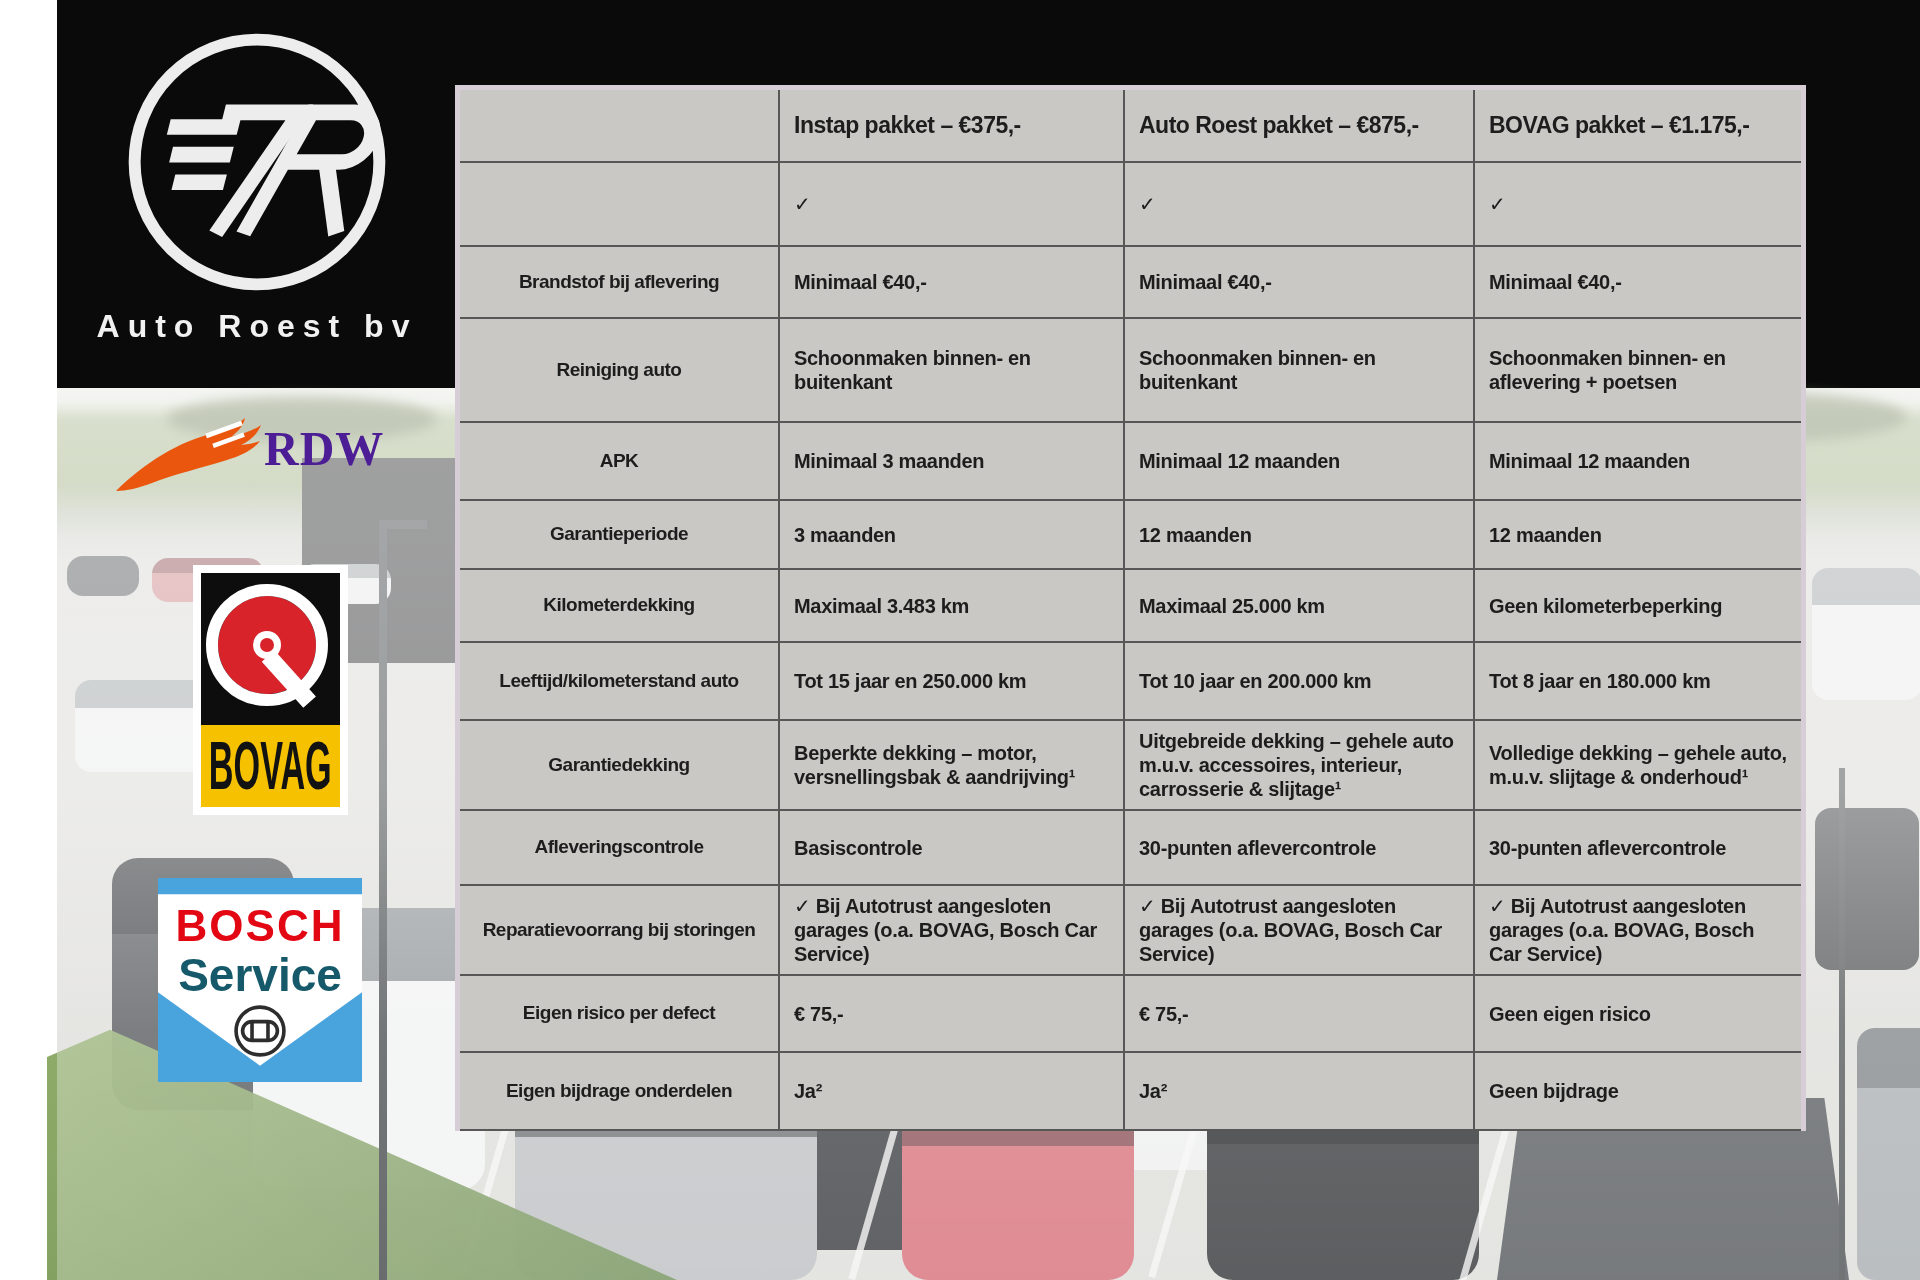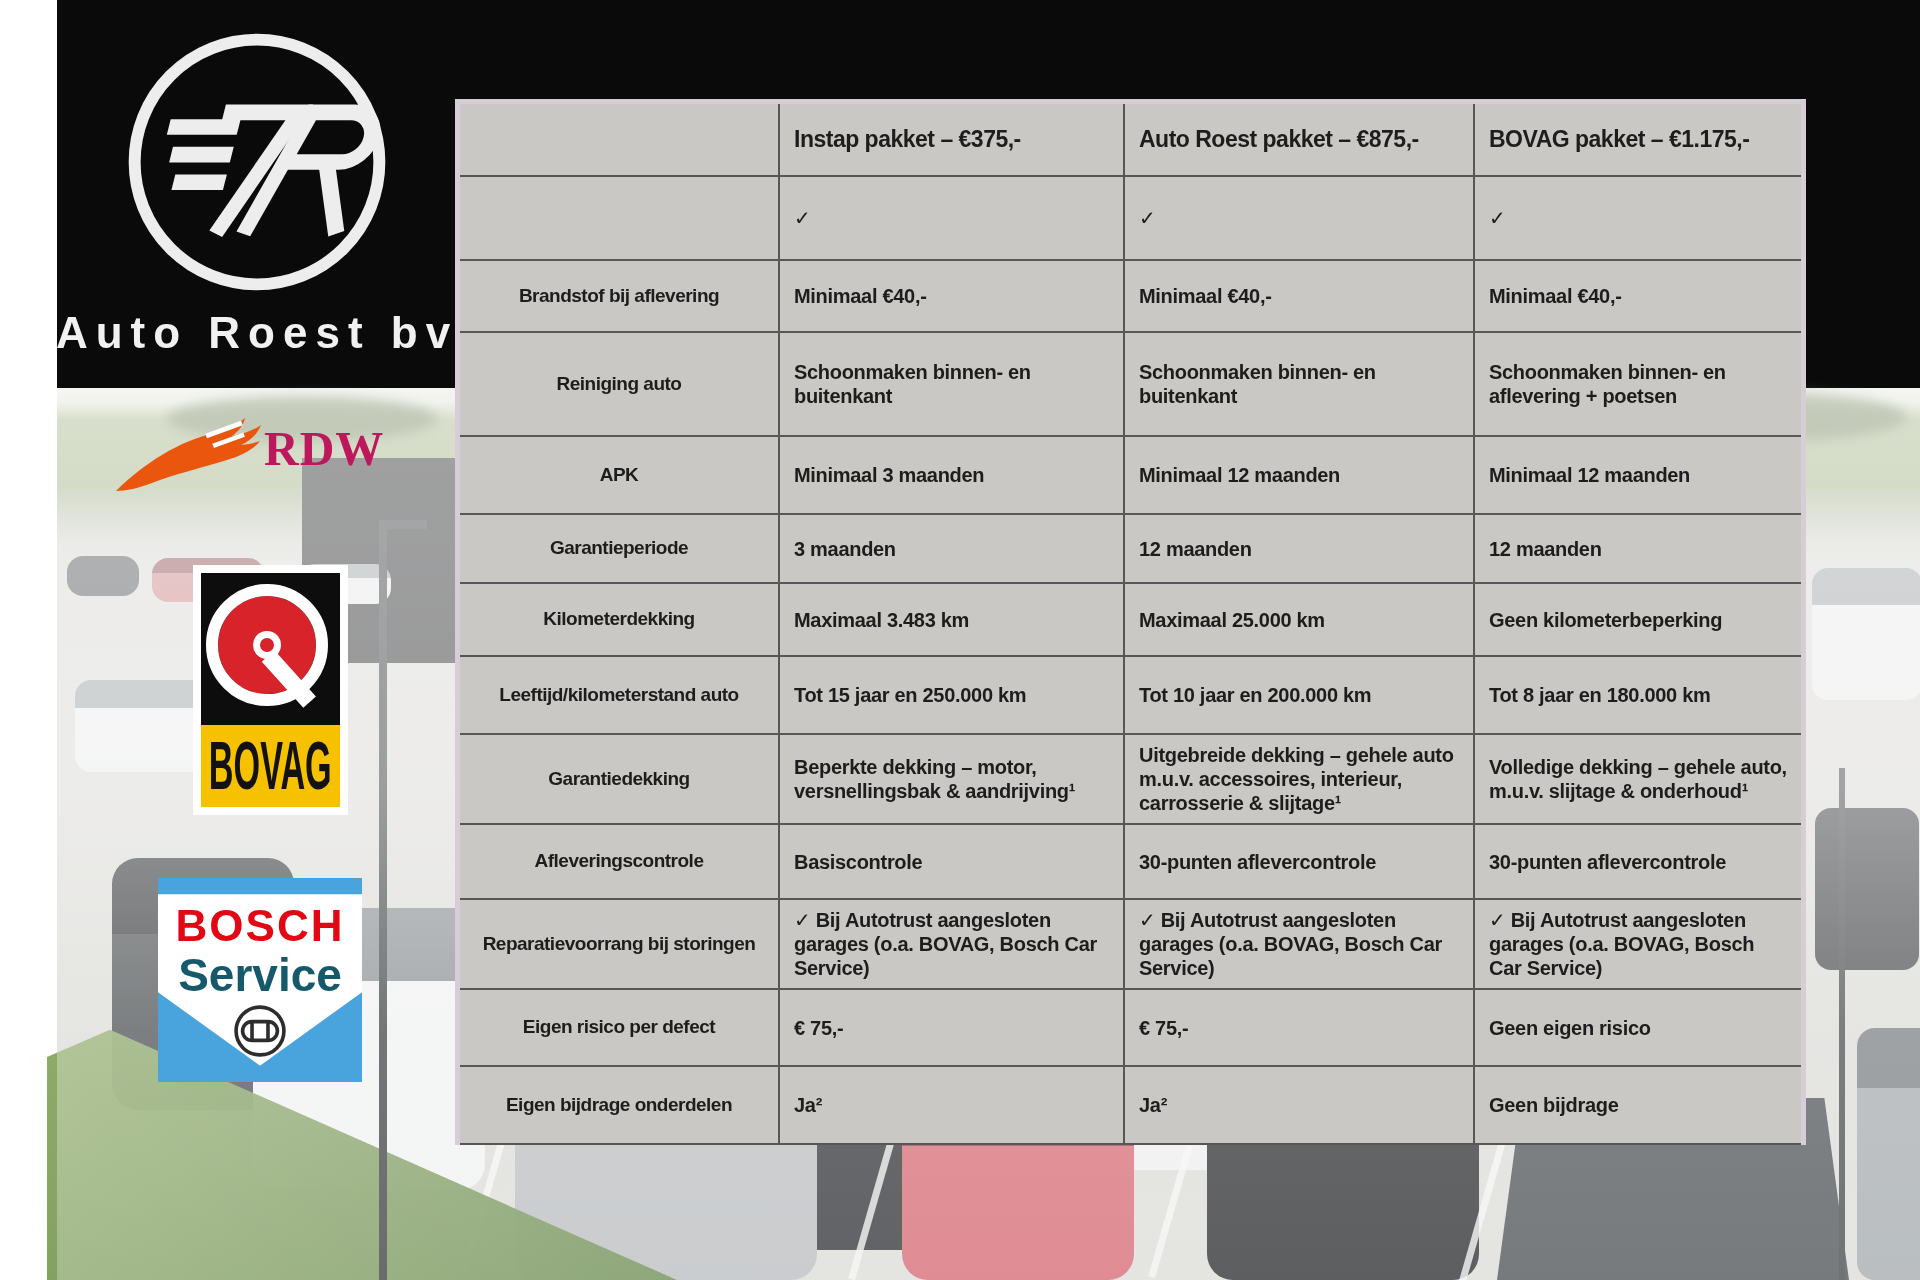--- a/index.html
+++ b/index.html
@@ -54,48 +54,48 @@
          background:linear-gradient(135deg,#8aa863,#5f8243);
          clip-path:polygon(0 18%,10% 8%,100% 100%,0 100%);}
   .wash{left:0;top:0;width:100%;height:100%;
         background:linear-gradient(180deg,rgba(255,255,255,.58) 0%,rgba(255,255,255,.52) 45%,
                    rgba(255,255,255,.33) 72%,rgba(255,255,255,.28) 100%);}
 
   
   .logo-ar{position:absolute;left:57px;top:0;width:400px;height:388px;display:flex;
            flex-direction:column;align-items:center;}
   .ar-mono{margin-top:24px;width:276px;height:276px;}
-  .ar-name{margin-top:8px;color:#f1f1f1;font-size:44px;font-weight:700;letter-spacing:8px;white-space:nowrap;}
+  .ar-name{margin-top:8px;color:#f1f1f1;font-size:32px;font-weight:700;letter-spacing:8px;white-space:nowrap;}
 
   
   .logo-rdw{position:absolute;left:112px;top:415px;width:300px;height:100px;}
   .rdw-swoosh{position:absolute;left:0;top:0;width:160px;height:85px;}
   .rdw-text{position:absolute;left:152px;top:6px;font-family:"Liberation Serif","DejaVu Serif",serif;
-            font-weight:700;font-size:48px;color:#be185d;letter-spacing:1px;}
+            font-weight:700;font-size:48px;color:#4c1d95;letter-spacing:1px;}
 
   
   .logo-bovag{position:absolute;left:193px;top:565px;width:155px;height:250px;background:#fff;
               padding:8px;box-sizing:border-box;}
   .bovag-top{width:100%;height:152px;background:#0d0d0d;}
   .bovag-top svg{width:100%;height:100%;display:block;}
   .bovag-bottom{width:100%;height:82px;background:#f6c200;display:flex;align-items:center;justify-content:center;overflow:hidden;}
   .bovag-word{font-size:38px;font-weight:700;color:#121212;transform:scale(.9,1.8);letter-spacing:0;}
 
   
   .logo-bosch{position:absolute;left:158px;top:878px;width:204px;height:204px;background:#49a3dc;}
   .bosch-shield{position:absolute;left:0;top:0;width:100%;height:100%;background:#fff;
                 clip-path:polygon(0 8%,100% 8%,100% 56%,50% 92%,0 56%);}
   .bosch-inner{position:absolute;left:0;top:0;width:100%;height:100%;display:flex;flex-direction:column;
                align-items:center;}
   .bosch-word{margin-top:26px;font-size:44px;font-weight:700;color:#e30613;letter-spacing:2px;line-height:1;}
   .service-word{margin-top:4px;font-size:46px;font-weight:700;color:#15596a;line-height:1;}
   .bosch-armature{margin-top:4px;width:58px;height:58px;}
 
   
-  .table-wrap{position:absolute;left:455px;top:99px;border:5px solid #d7cdd7;border-bottom-width:0;
+  .table-wrap{position:absolute;left:455px;top:85px;border:5px solid #d7cdd7;border-bottom-width:0;
               background:#c9c8c5;}
   table{border-collapse:collapse;table-layout:fixed;width:1341px;border-bottom:2px solid #575757;}
   td{background:#c9c8c5;color:#1d1d1d;font-weight:700;padding:4px 14px;vertical-align:middle;
      border-left:2px solid #575757;border-top:2px solid #575757;line-height:1.2;
      letter-spacing:-0.3px;word-wrap:break-word;}
   td:first-child{border-left:none;text-align:center;}
   tr:first-child td{border-top:none;}
   td.hdr{font-size:23px;letter-spacing:-0.5px;}
   td.lbl{font-size:19px;letter-spacing:-0.5px;}
   td.val{font-size:20px;}

